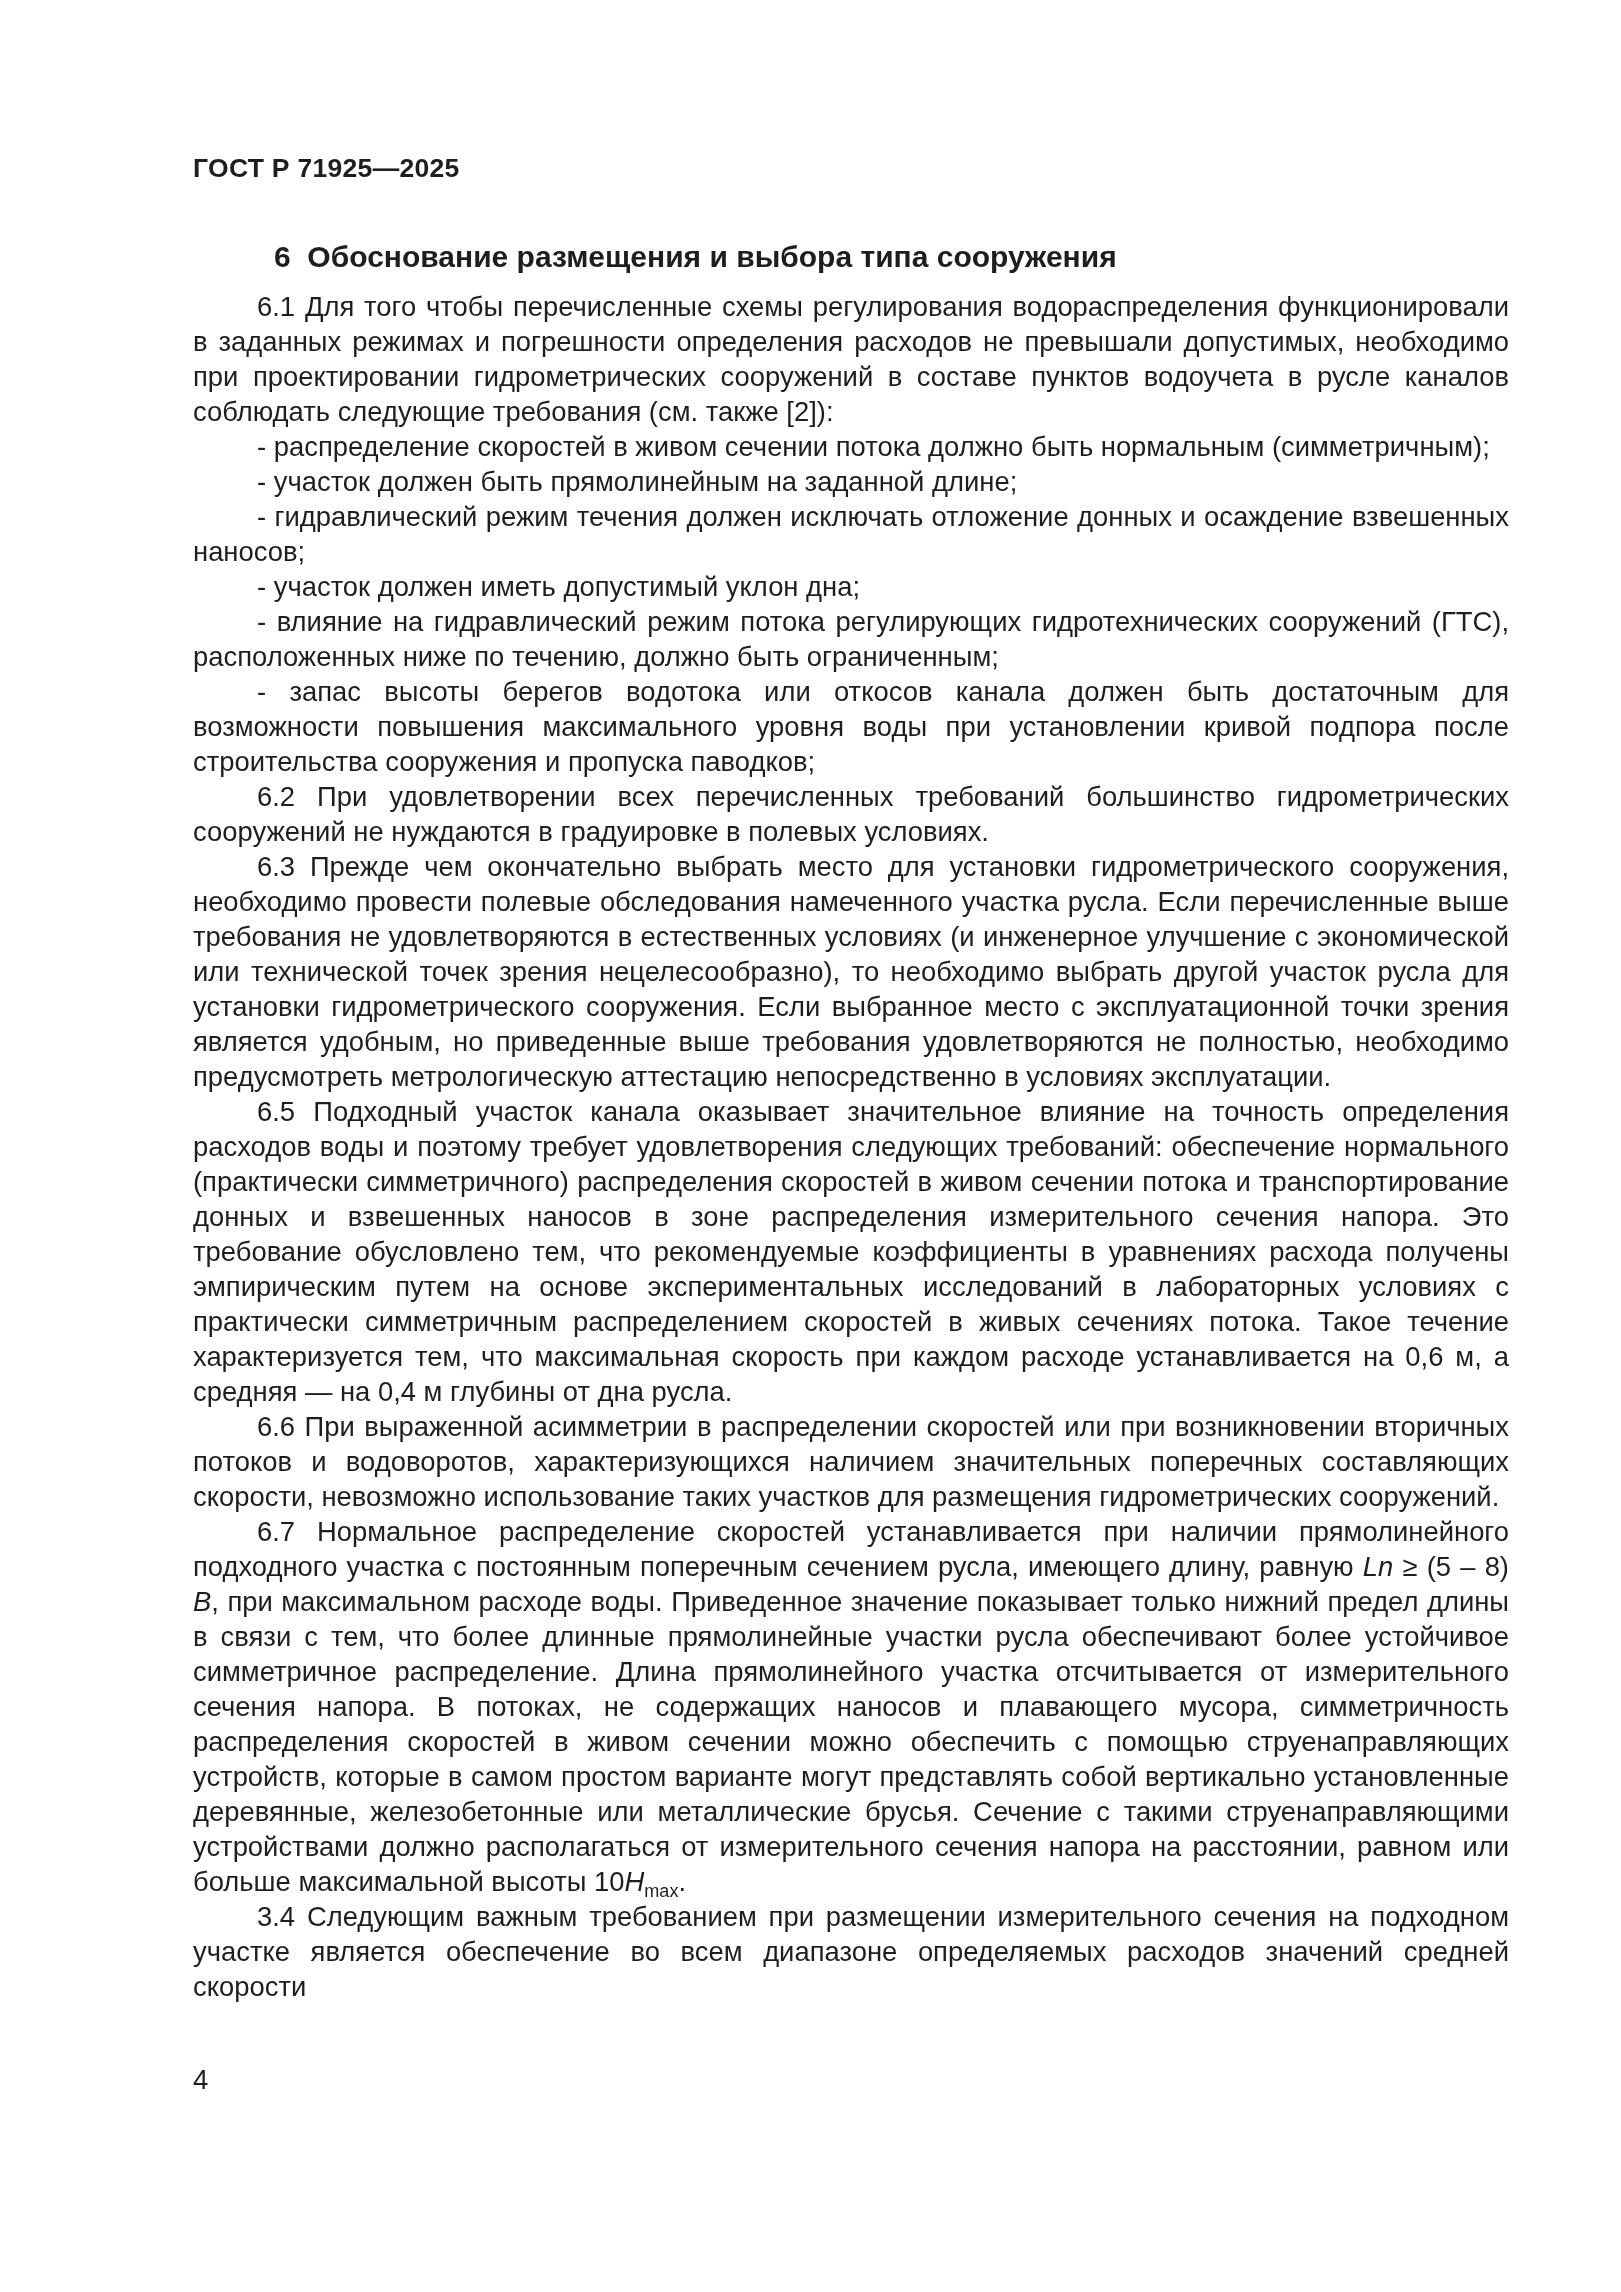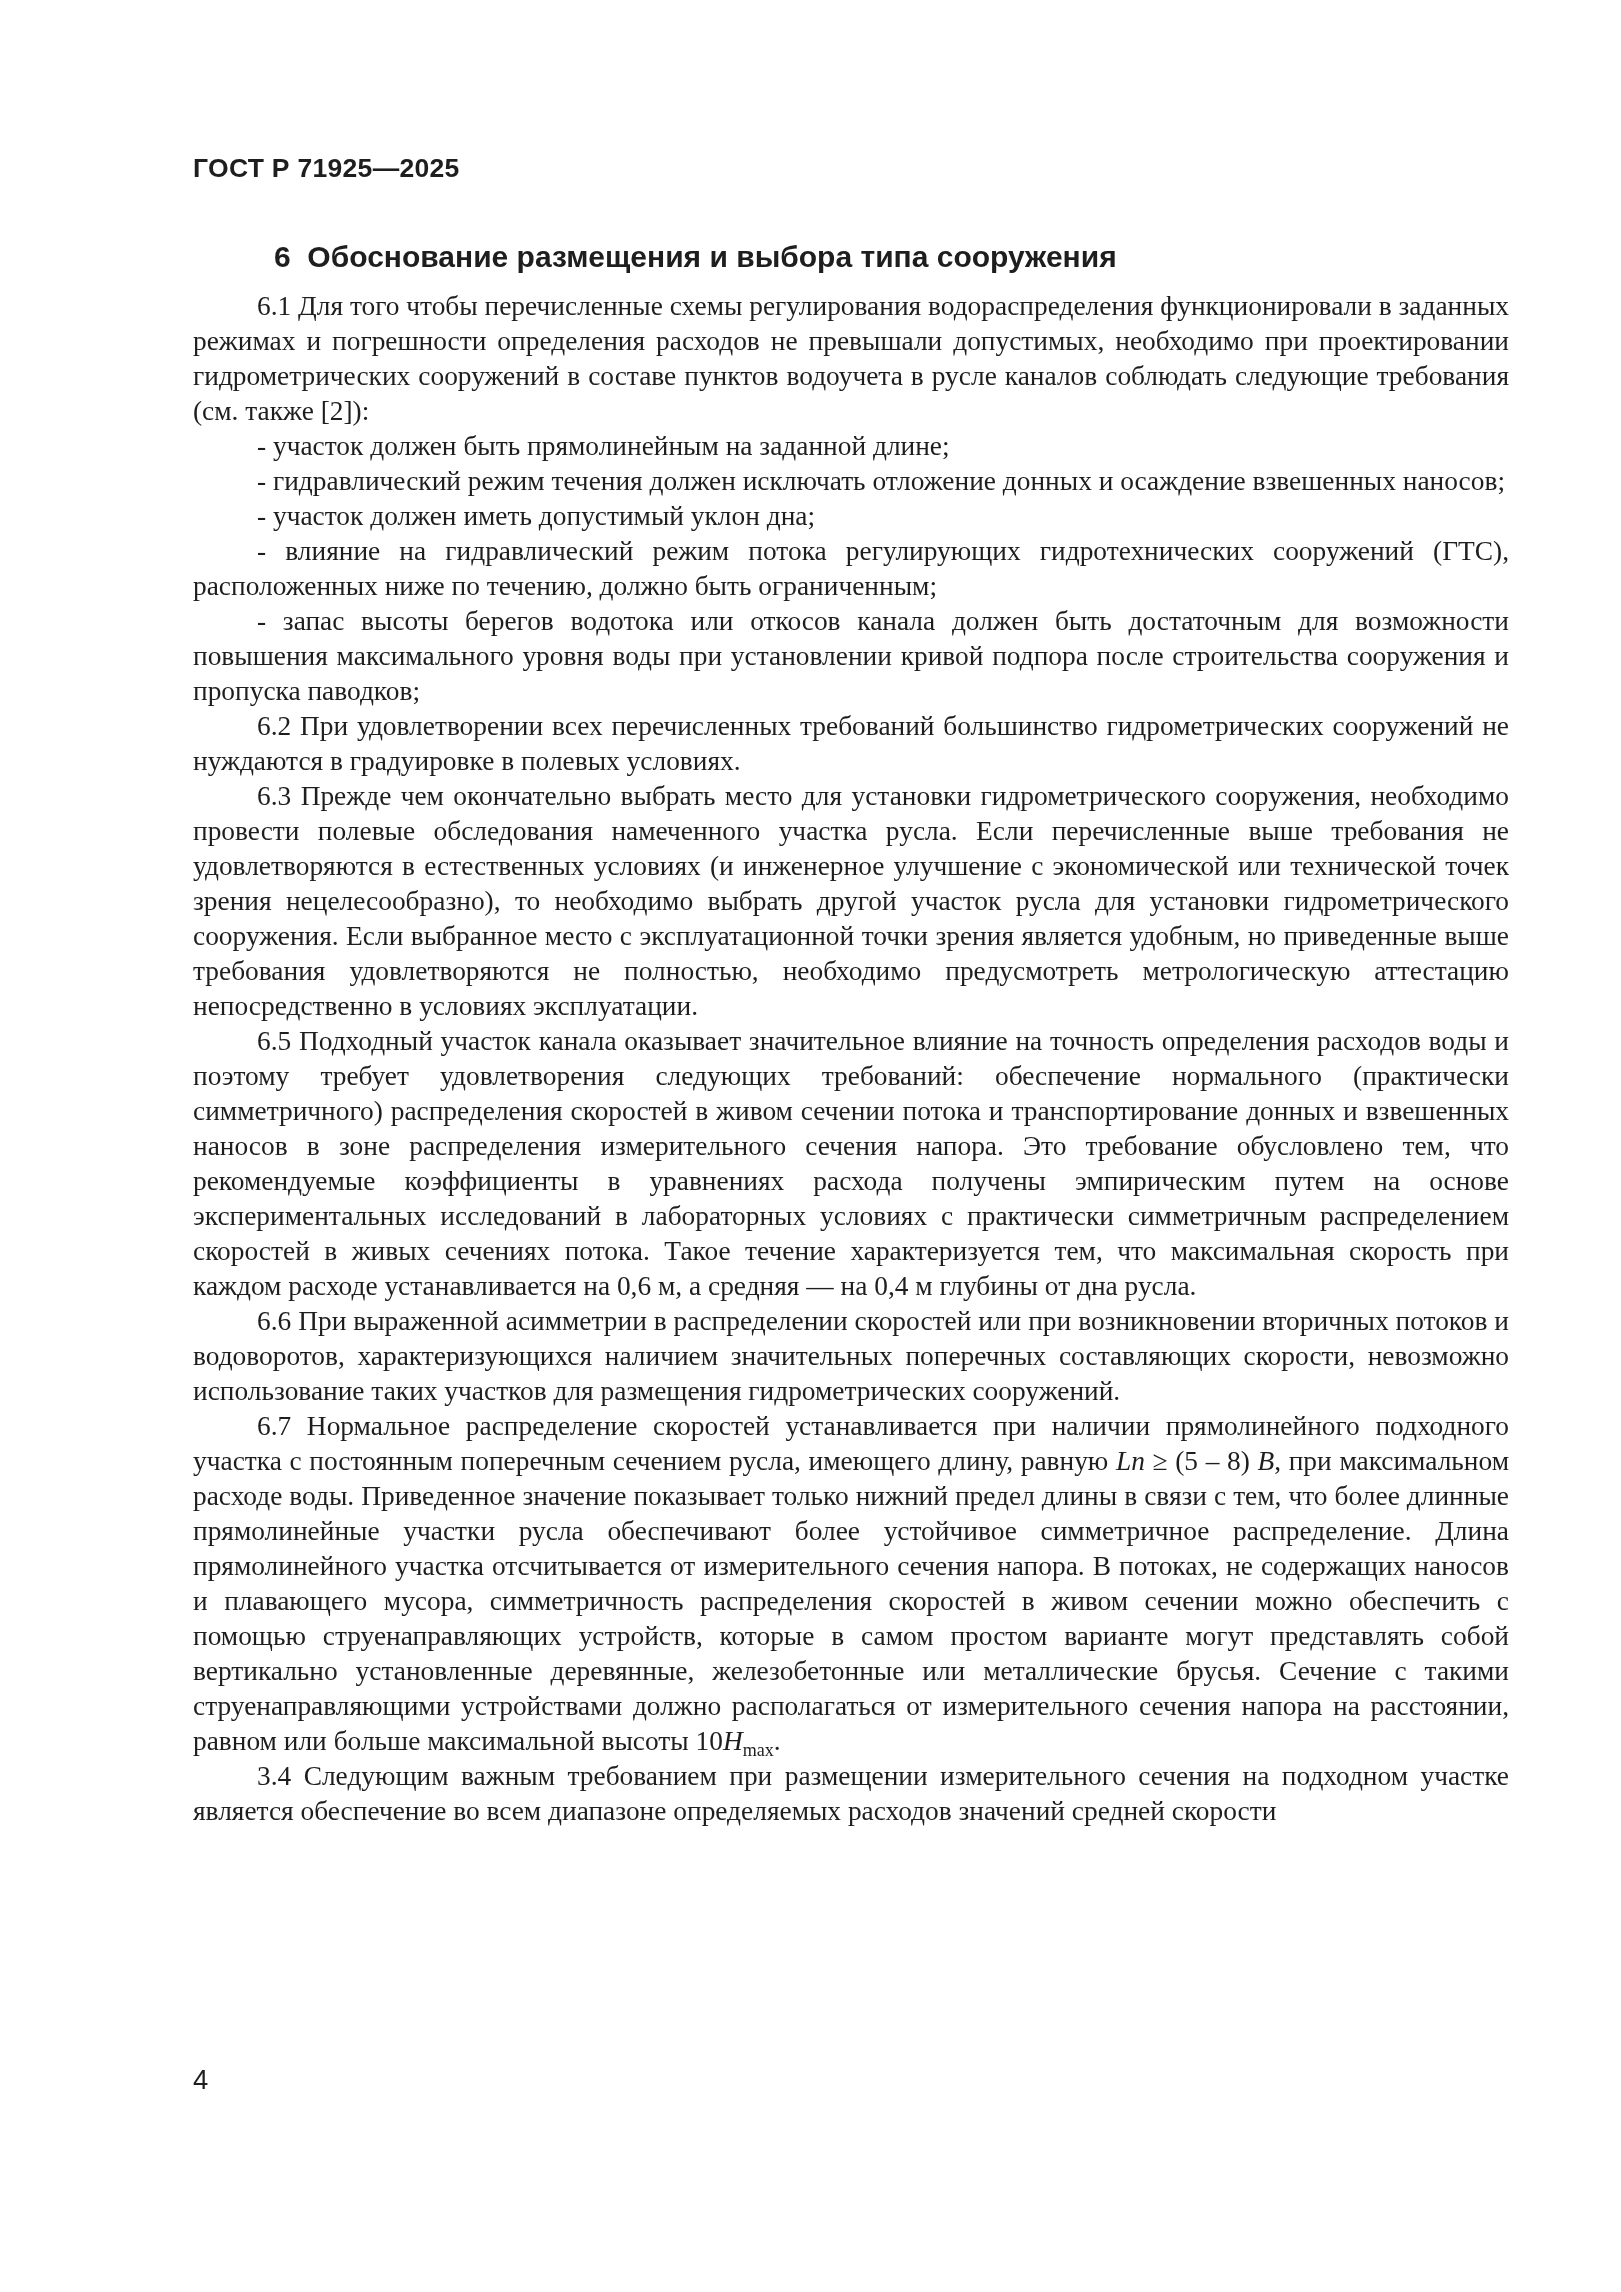--- a/index.html
+++ b/index.html
@@ -38,21 +38,20 @@
   }
   .doc-body {
     position: absolute;
     left: 193px;
     top: 289px;
     width: 1316px;
     font-size: 27.4px;
     line-height: 35px;
     text-align: justify;
     hyphens: auto;
-    font-family: Liberation Serif, serif;
     -webkit-hyphens: auto;
   }
   .para {
     margin: 0;
     padding: 0;
     text-indent: 64px;
   }
   .para i { font-style: italic; }
   .para sub {
     font-size: 66%;
@@ -69,20 +68,21 @@
 </head>
 <body>
 
 <div class="page">
   <div class="running-header">ГОСТ Р 71925—2025</div>
 
   <h2 class="section-title">6  Обоснование размещения и выбора типа сооружения</h2>
 
   <div class="doc-body">
       <p class="para"><span>6.1 Для того чтобы перечисленные схемы регулирования водораспределения функционировали в заданных режимах и погрешности определения расходов не превышали допустимых, необходимо при проектировании гидрометрических сооружений в составе пунктов водоучета в русле каналов соблюдать следующие требования (см. также [2]):</span></p>
+      <p class="para"><span>- распределение скоростей в живом сечении потока должно быть нормальным (симметричным);</span></p>
       <p class="para"><span>- участок должен быть прямолинейным на заданной длине;</span></p>
       <p class="para"><span>- гидравлический режим течения должен исключать отложение донных и осаждение взвешенных наносов;</span></p>
       <p class="para"><span>- участок должен иметь допустимый уклон дна;</span></p>
       <p class="para"><span>- влияние на гидравлический режим потока регулирующих гидротехнических сооружений (ГТС), расположенных ниже по течению, должно быть ограниченным;</span></p>
       <p class="para"><span>- запас высоты берегов водотока или откосов канала должен быть достаточным для возможности повышения максимального уровня воды при установлении кривой подпора после строительства сооружения и пропуска паводков;</span></p>
       <p class="para"><span>6.2 При удовлетворении всех перечисленных требований большинство гидрометрических сооружений не нуждаются в градуировке в полевых условиях.</span></p>
       <p class="para"><span>6.3 Прежде чем окончательно выбрать место для установки гидрометрического сооружения, необходимо провести полевые обследования намеченного участка русла. Если перечисленные выше требования не удовлетворяются в естественных условиях (и инженерное улучшение с экономической или технической точек зрения нецелесообразно), то необходимо выбрать другой участок русла для установки гидрометрического сооружения. Если выбранное место с эксплуатационной точки зрения является удобным, но приведенные выше требования удовлетворяются не полностью, необходимо предусмотреть метрологическую аттестацию непосредственно в условиях эксплуатации.</span></p>
       <p class="para"><span>6.5 Подходный участок канала оказывает значительное влияние на точность определения расходов воды и поэтому требует удовлетворения следующих требований: обеспечение нормального (практически симметричного) распределения скоростей в живом сечении потока и транспортирование донных и взвешенных наносов в зоне распределения измерительного сечения напора. Это требование обусловлено тем, что рекомендуемые коэффициенты в уравнениях расхода получены эмпирическим путем на основе экспериментальных исследований в лабораторных условиях с практически симметричным распределением скоростей в живых сечениях потока. Такое течение характеризуется тем, что максимальная скорость при каждом расходе устанавливается на 0,6 м, а средняя — на 0,4 м глубины от дна русла.</span></p>
       <p class="para"><span>6.6 При выраженной асимметрии в распределении скоростей или при возникновении вторичных потоков и водоворотов, характеризующихся наличием значительных поперечных составляющих скорости, невозможно использование таких участков для размещения гидрометрических сооружений.</span></p>
       <p class="para"><span>6.7 Нормальное распределение скоростей устанавливается при наличии прямолинейного подходного участка с постоянным поперечным сечением русла, имеющего длину, равную </span><i>Ln</i><span> ≥ (5 – 8) </span><i>B</i><span>, при максимальном расходе воды. Приведенное значение показывает только нижний предел длины в связи с тем, что более длинные прямолинейные участки русла обеспечивают более устойчивое симметричное распределение. Длина прямолинейного участка отсчитывается от измерительного сечения напора. В потоках, не содержащих наносов и плавающего мусора, симметричность распределения скоростей в живом сечении можно обеспечить с помощью струенаправляющих устройств, которые в самом простом варианте могут представлять собой вертикально установленные деревянные, железобетонные или металлические брусья. Сечение с такими струенаправляющими устройствами должно располагаться от измерительного сечения напора на расстоянии, равном или больше максимальной высоты 10</span><i>H</i><sub>max</sub><span>.</span></p>

